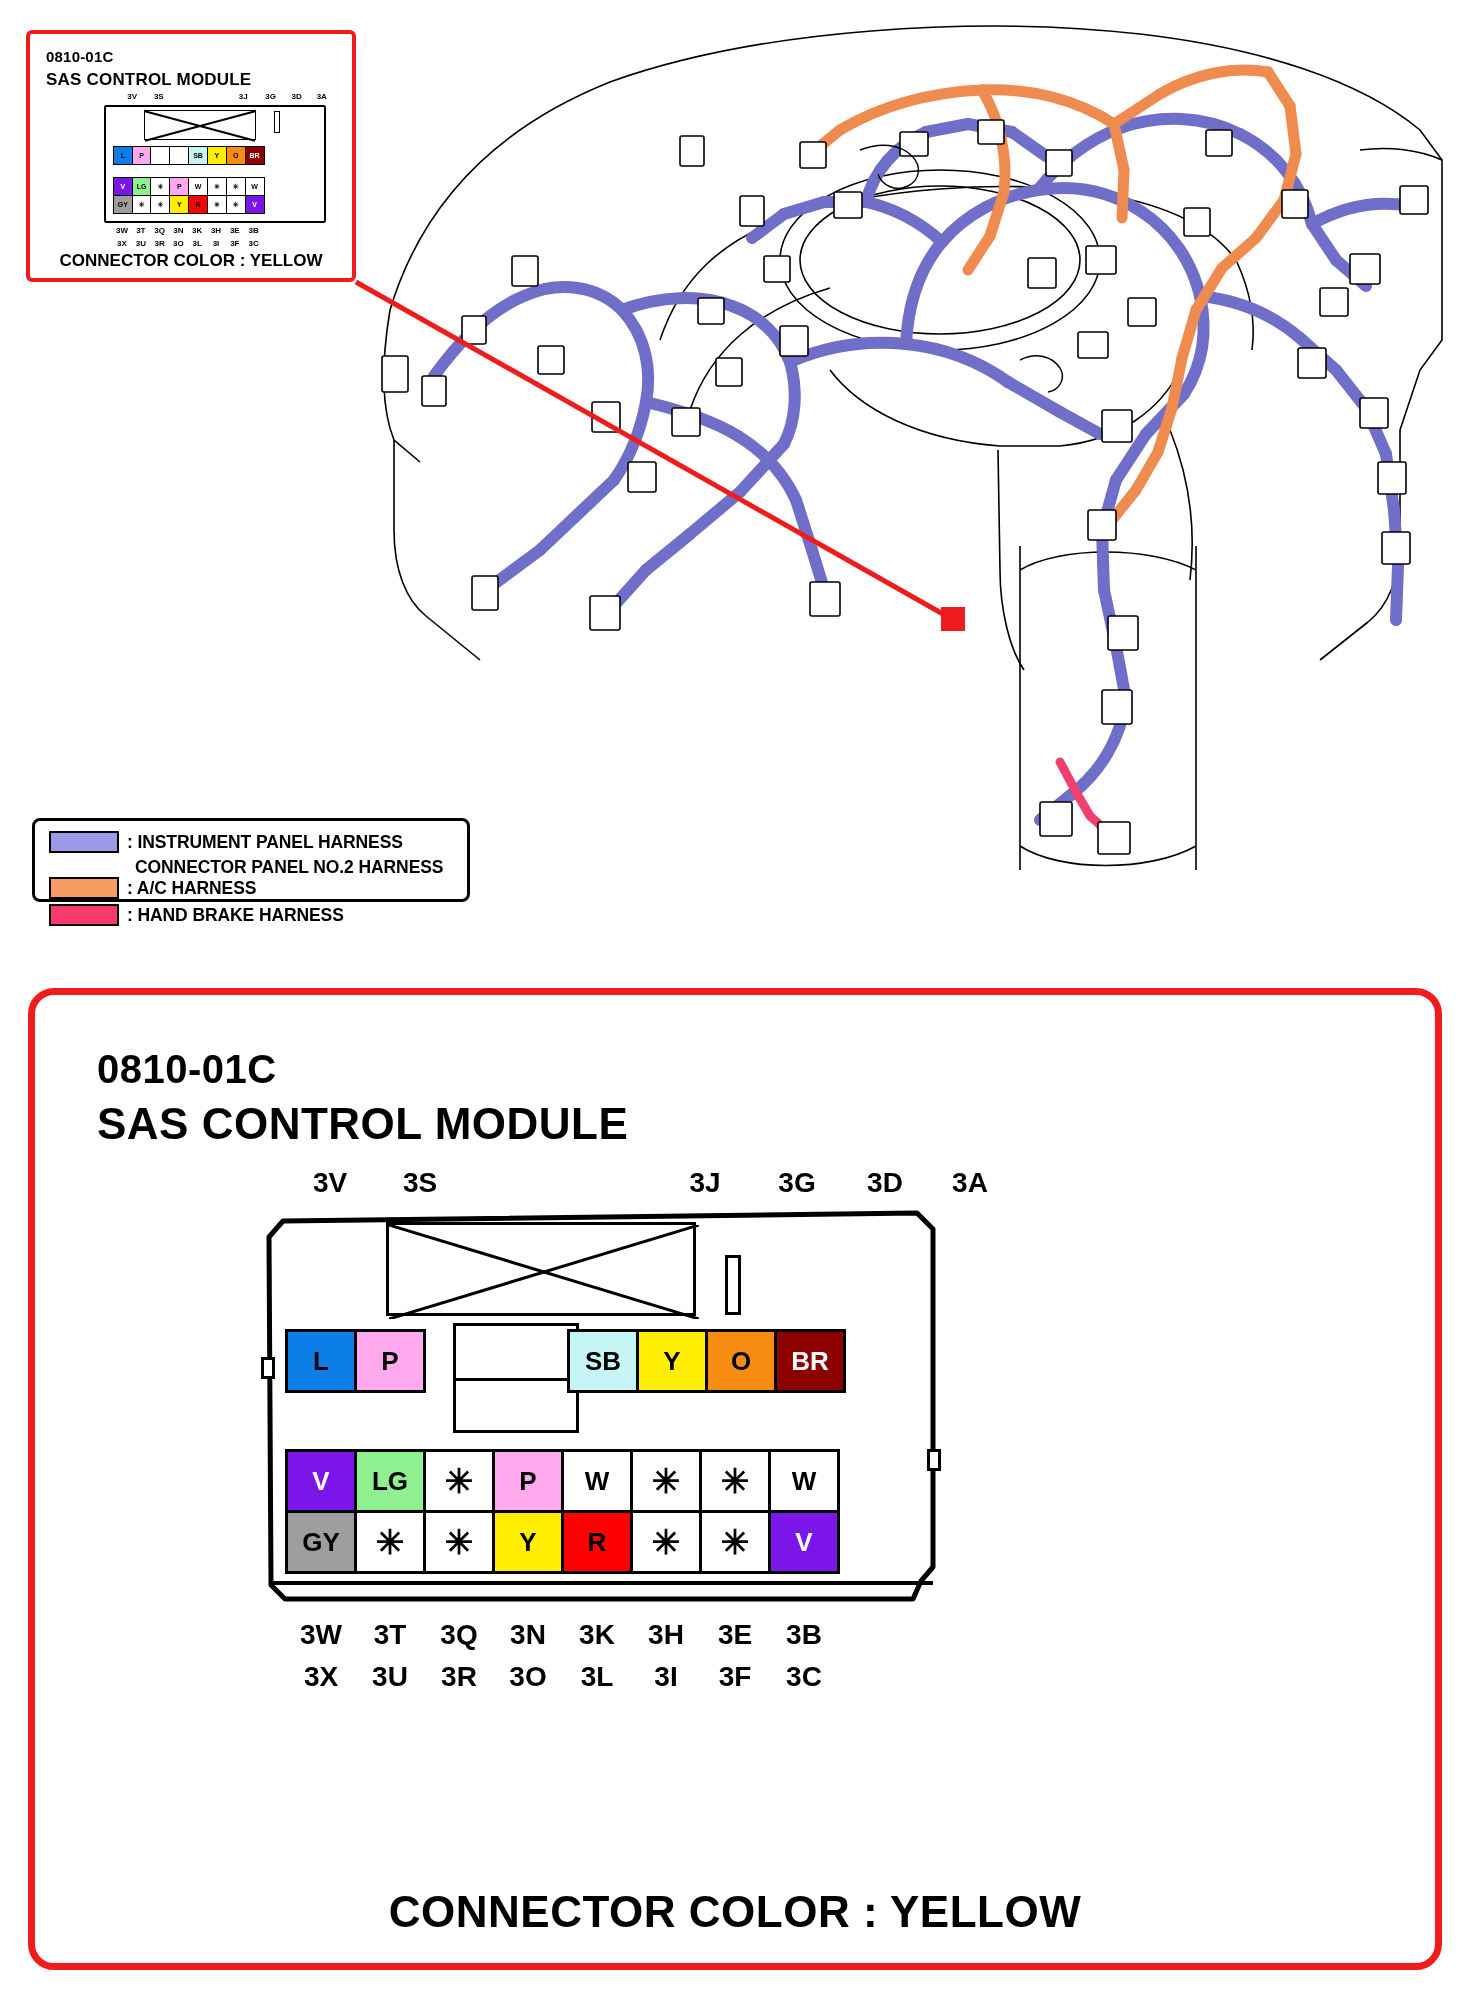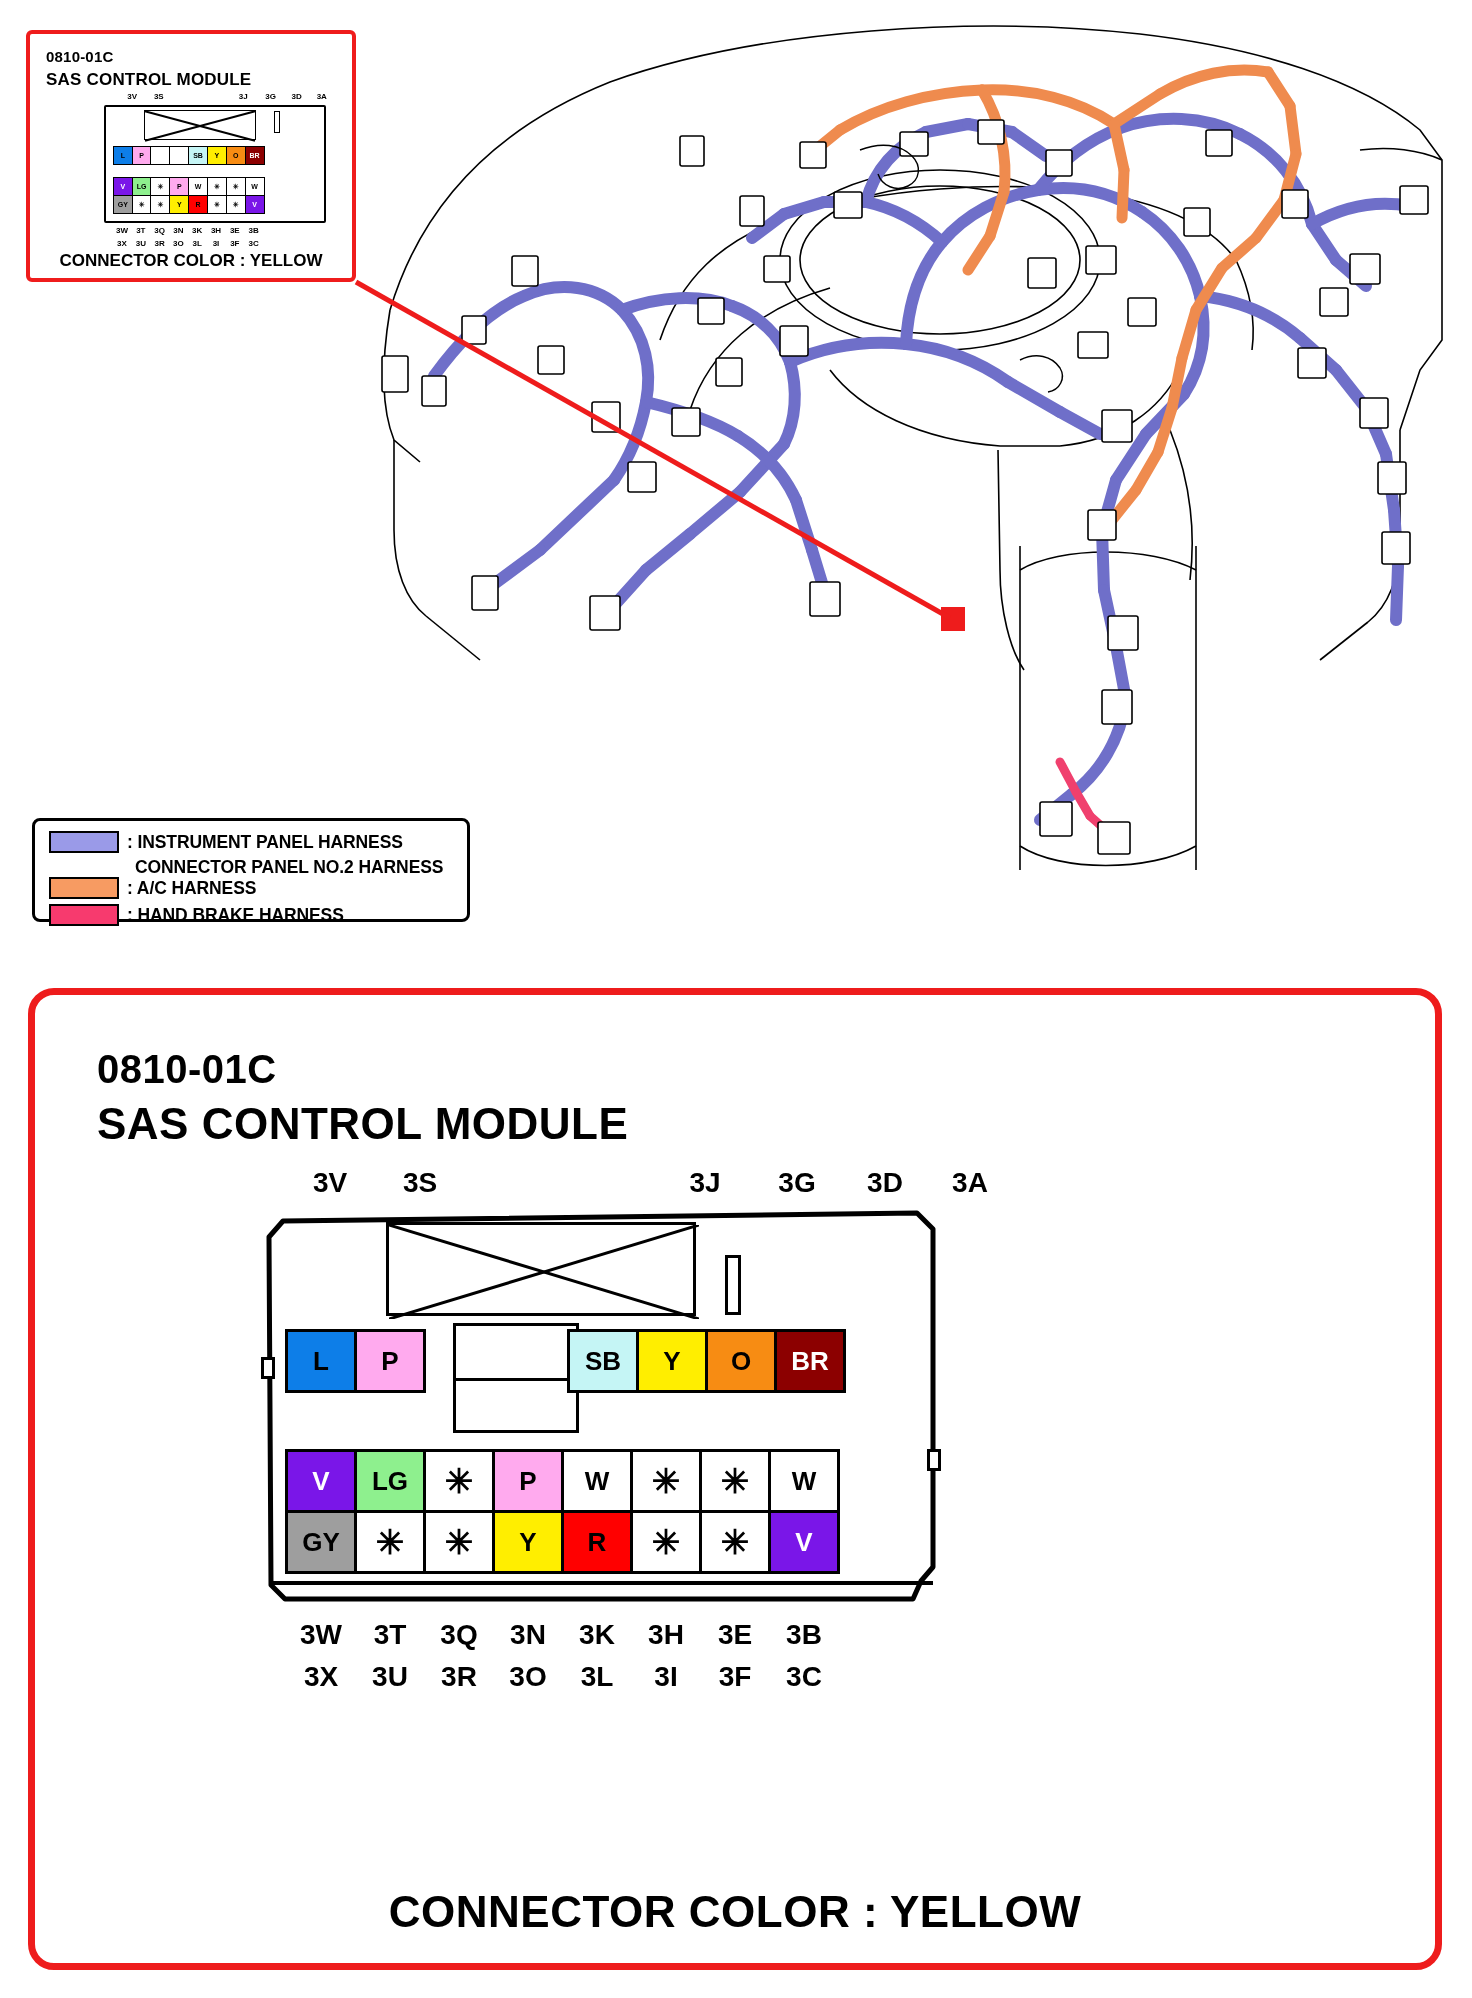--- a/index.html
+++ b/index.html
@@ -84,21 +84,21 @@
   
   #harness-illustration {
     position: absolute; left: 360px; top: 10px; width: 1110px; height: 880px;
     z-index: 10;
   }
 
   
   #legend-box {
     position: absolute;
     left: 32px; top: 818px;
-    width: 438px; height: 104px;
+    width: 438px; height: 84px;
     border: 3px solid #000;
     border-radius: 8px;
     background: #ffffff;
     z-index: 25;
   }
   .legend-row { position: absolute; left: 14px; display: flex; align-items: center; }
   .legend-swatch {
     width: 70px; height: 22px; border: 2.5px solid #000; flex: 0 0 auto;
   }
   .legend-text {

